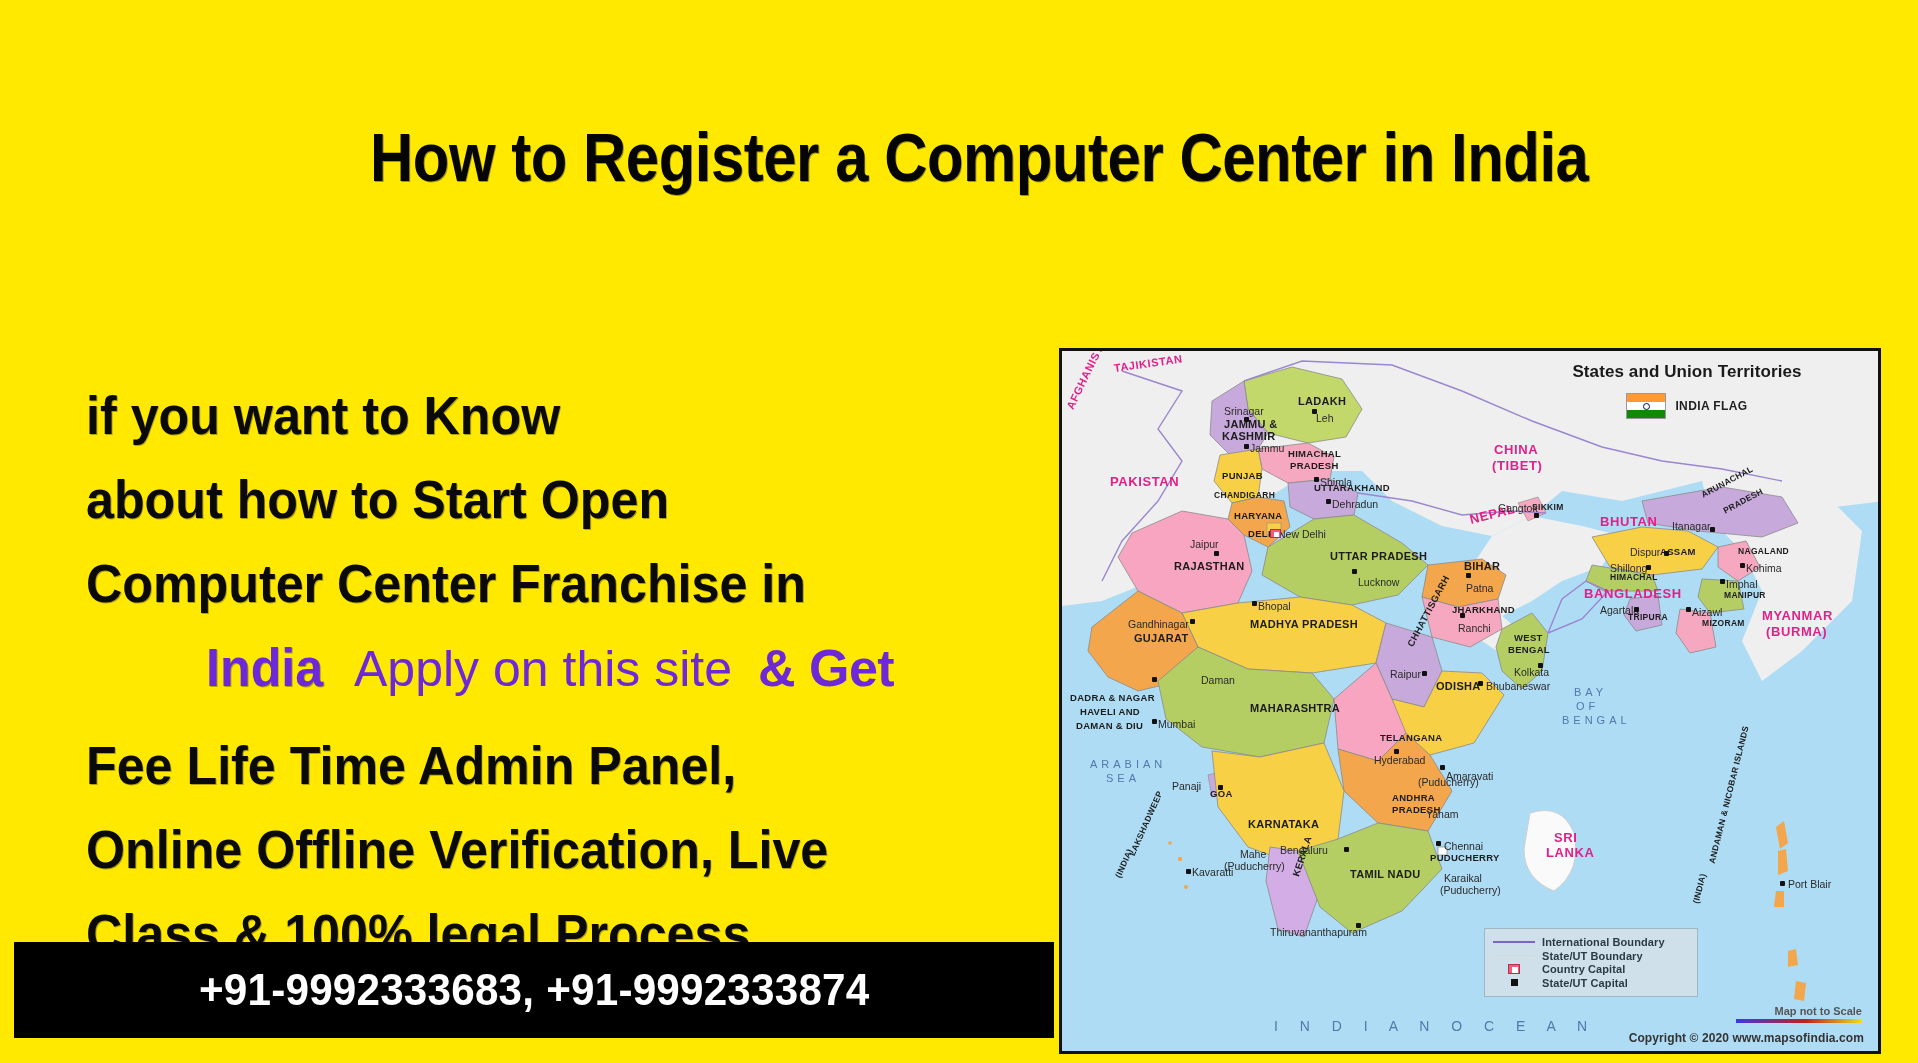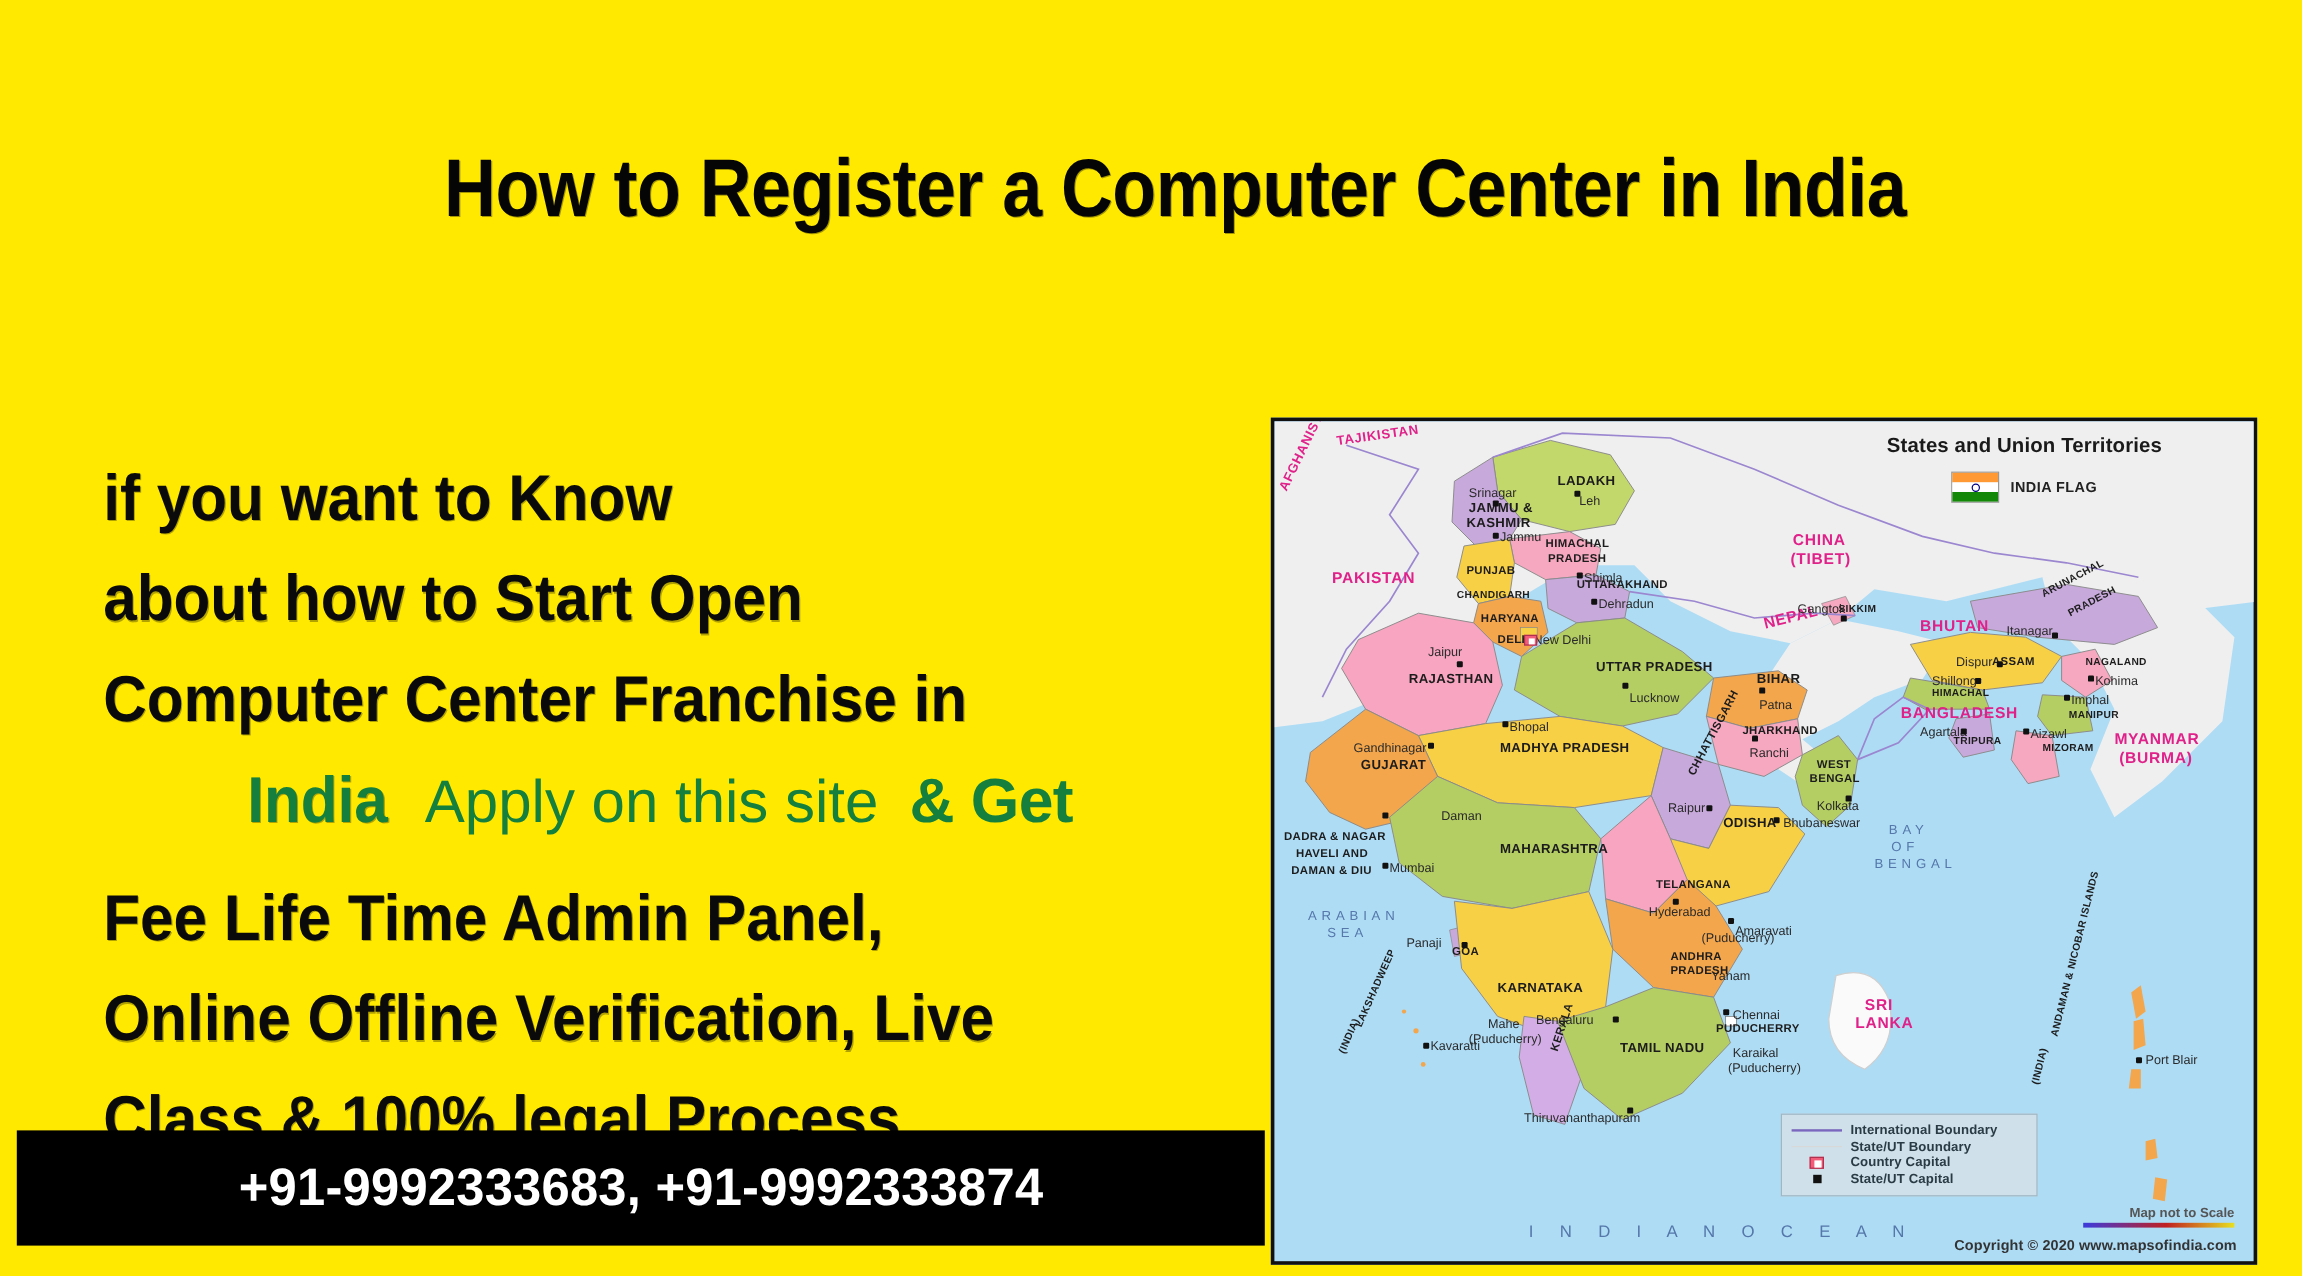--- a/index.html
+++ b/index.html
@@ -44,21 +44,21 @@
     font-weight: 700;
     line-height: 84px;
     white-space: nowrap;
     transform: scaleX(0.93);
     transform-origin: left center;
     text-shadow: 1px 1px 0 rgba(0,0,0,0.3);
   }
   .mixed-line {
     line-height: 84px;
     white-space: nowrap;
-    color: #15803d;
+    color: #6d28d9;
   }
   .mixed-line .seg-india {
     font-size: 54px;
     font-weight: 700;
     display: inline-block;
     transform: scaleX(0.93);
     transform-origin: left center;
     margin-left: 120px;
     text-shadow: 1px 1px 0 rgba(0,0,0,0.3);
   }

